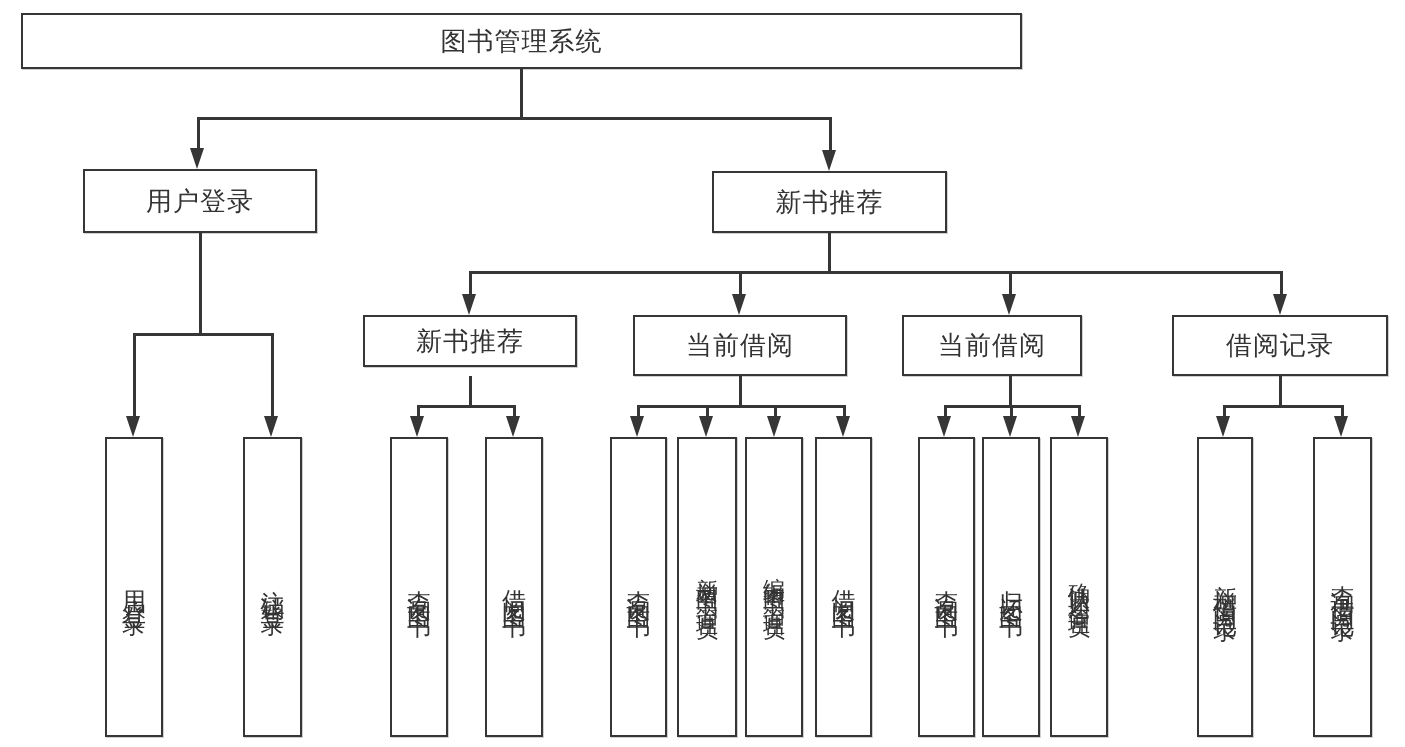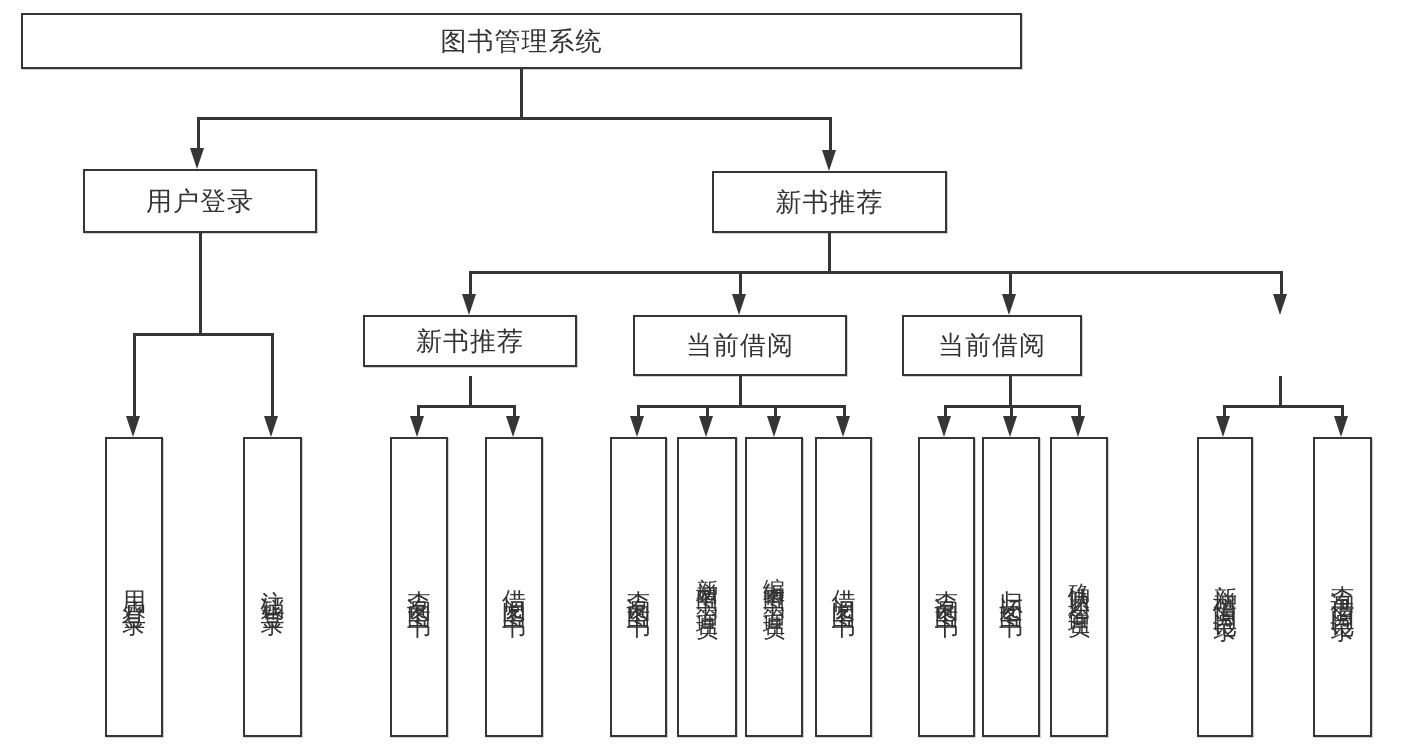--- a/index.html
+++ b/index.html
@@ -79,20 +79,23 @@
   </div>
 
   <div class="box h" style="left:633px; top:315px; width:214px; height:61px;">
     <span>当前借阅</span>
   </div>
 
   <div class="box h" style="left:902px; top:315px; width:180px; height:61px;">
     <span>当前借阅</span>
   </div>
 
+  <div class="box h" style="left:1172px; top:315px; width:216px; height:61px;">
+    <span>借阅记录</span>
+  </div>
 
   <div class="box v" style="left:105px; top:437px; width:58px; height:300px;">
     <span>用户登录</span>
   </div>
 
   <div class="box v" style="left:243px; top:437px; width:59px; height:300px;">
     <span>注销登录</span>
   </div>
 
   <div class="box v" style="left:390px; top:437px; width:58px; height:300px;">

